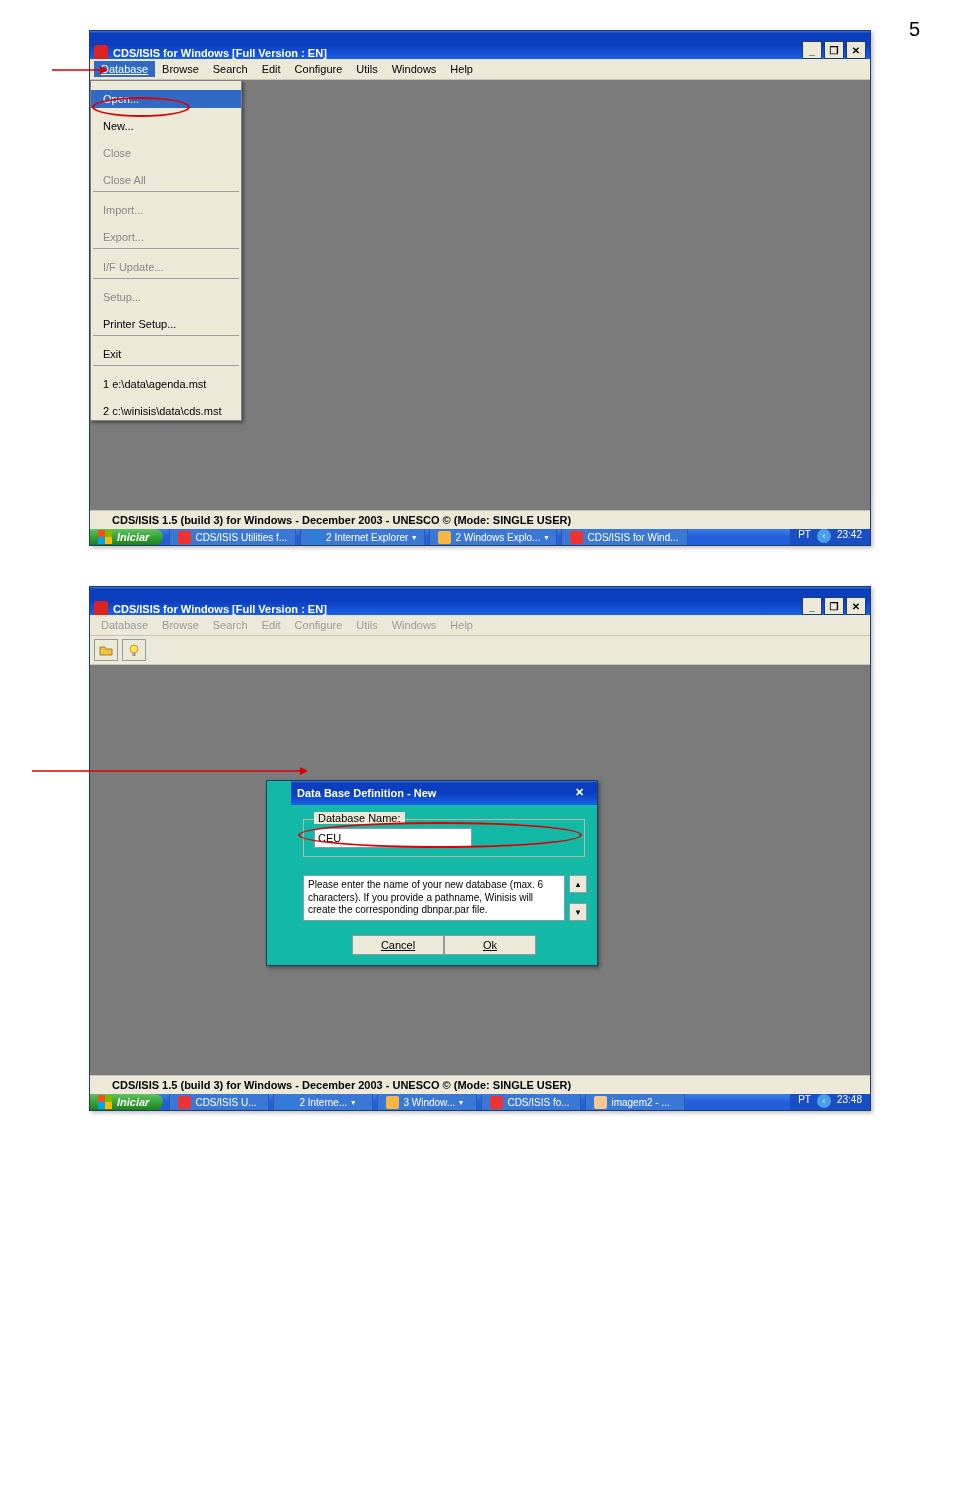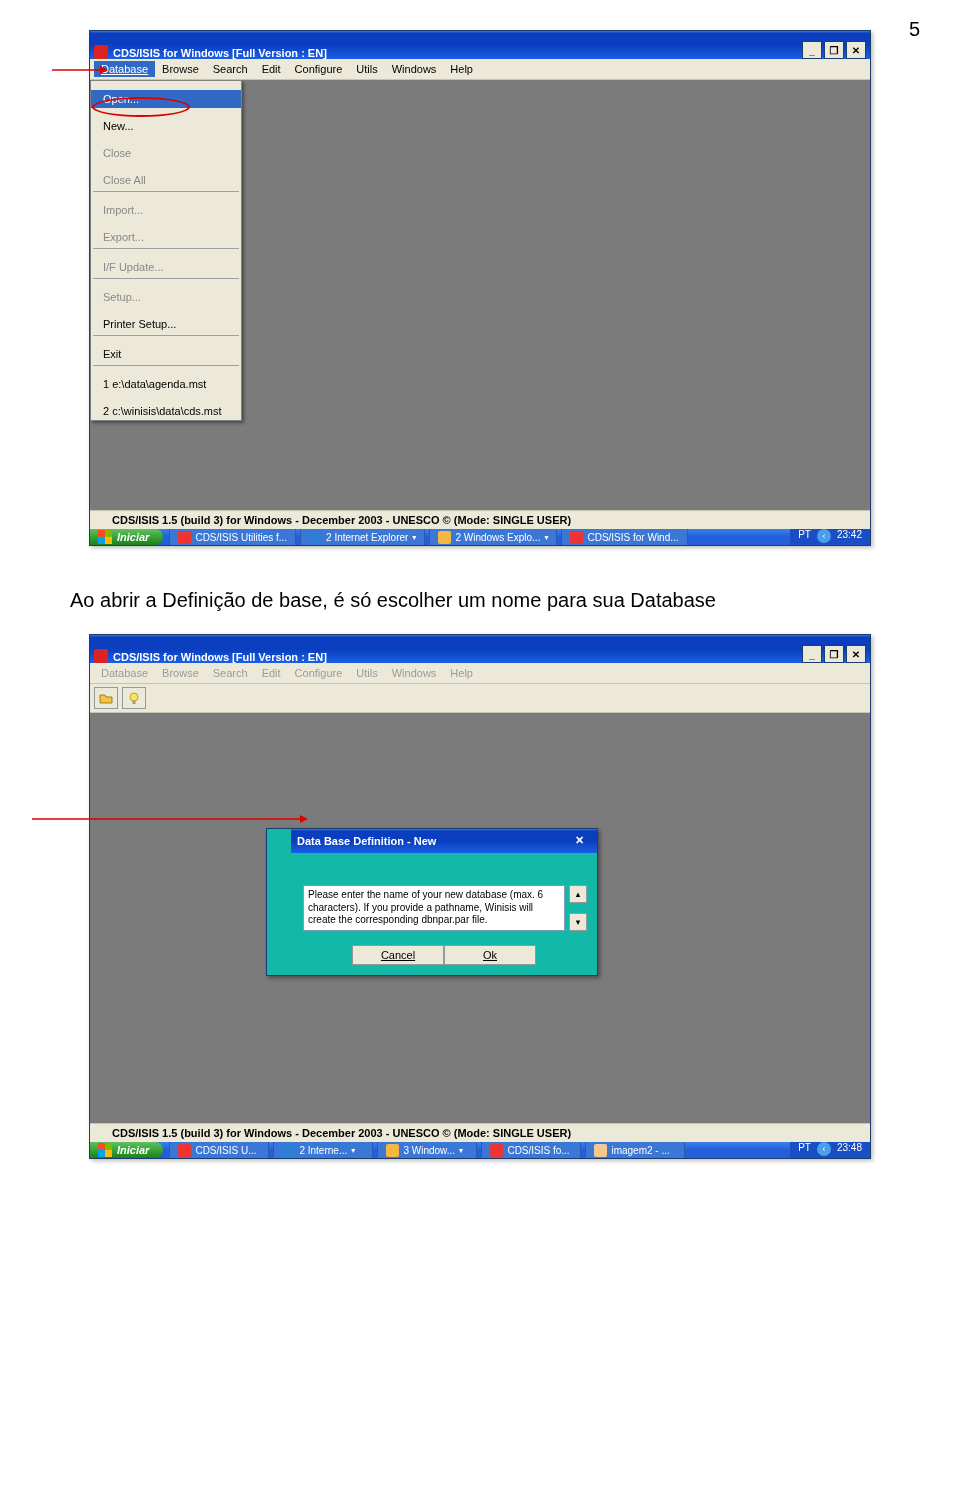--- a/index.html
+++ b/index.html
@@ -392,21 +392,20 @@
       <div class="spacer"></div>
       <div class="tray">
         <span>PT</span>
         <span class="tray-arrow">‹</span>
         <span>23:42</span>
       </div>
     </div>
   </div>
 </div>
 
-<div class="para">Ao abrir a Definição de base, é só escolher um nome para sua Database</div>
 
 <div class="screenshot-wrap">
 
   <div class="arrow" style="left:-10px; top:175px;">
     <svg width="280" height="20">
           <line x1="2" y1="10" x2="270" y2="10" stroke="#d00" stroke-width="1.5"></line>
           <polygon points="270,6 278,10 270,14" fill="#d00"></polygon>
         </svg>
   </div>
 
@@ -446,20 +445,25 @@
       </div>
     </div>
 
     <div class="client-area" style="height:410px;">
       <div class="dialog">
         <div class="dlg-title">
           <span>Data Base Definition - New</span>
           <span class="win-btn" style="width:16px;height:14px">✕</span>
         </div>
         <div class="dlg-body">
+          <div class="fieldset">
+            <div class="fieldset-legend">Database Name:</div>
+            <input class="db-input" type="text" value="CEU" style="">
+            <div class="ellipse" style="left:-6px; top:2px; width:280px; height:22px;"></div>
+          </div>
           <div class="help-box">
             <div class="help-text">Please enter the name of your new database (max. 6 characters). If you provide a pathname, Winisis will create the corresponding dbnpar.par file.</div>
             <div class="scroll-stub">
               <div>▴</div>
               <div>▾</div>
             </div>
           </div>
           <div class="dlg-buttons">
             <div class="dlg-btn"><span class="u">Cancel</span></div>
             <div class="dlg-btn"><span class="u">Ok</span></div>

